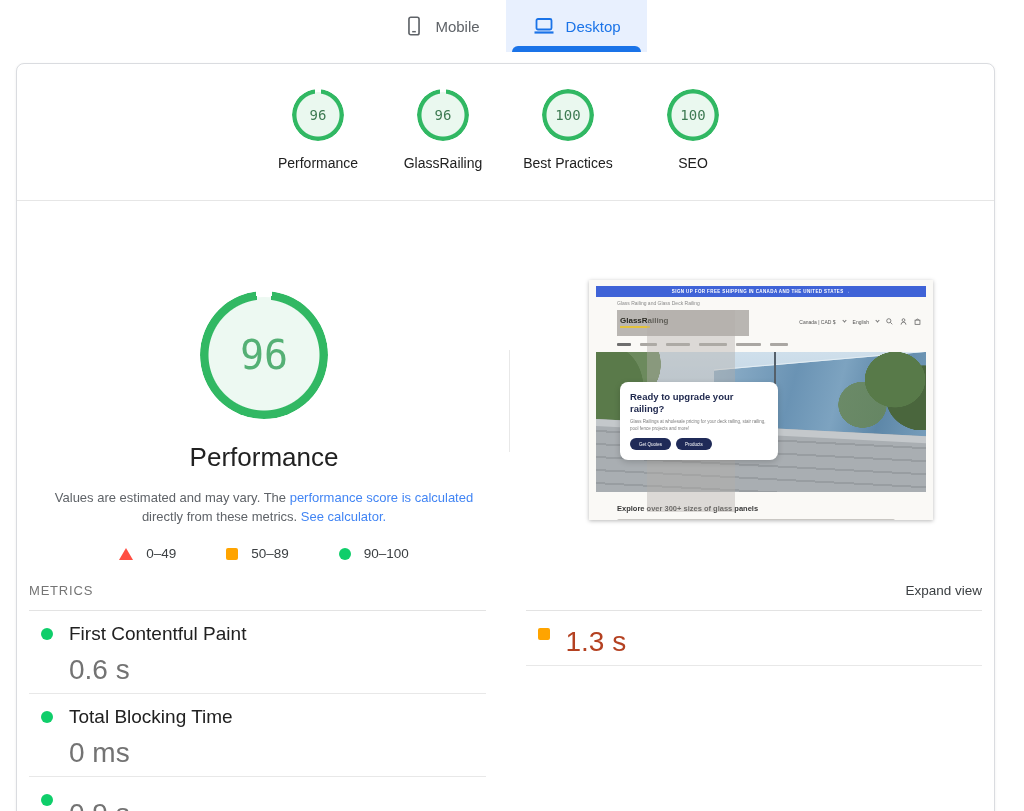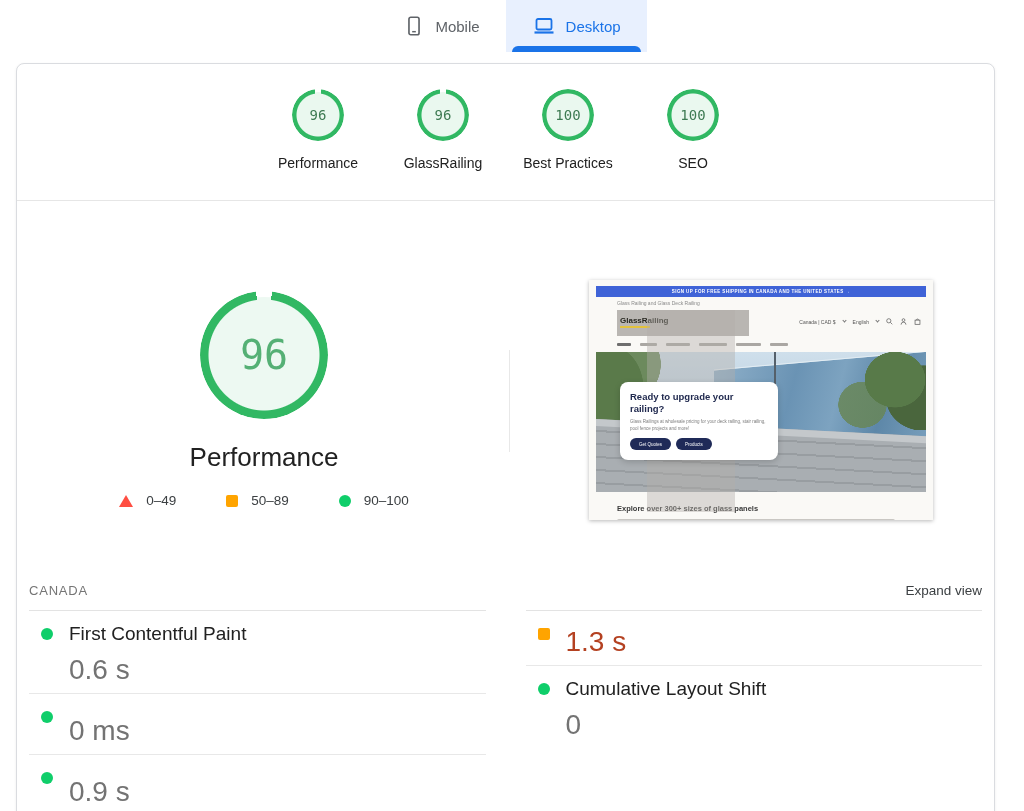--- a/index.html
+++ b/index.html
@@ -185,20 +185,21 @@
   <div class="section-divider"></div>
 
   <div class="perf-split">
     <div class="perf-left">
       <div class="big-gauge" style="--p: 96;">
         <div class="fill"></div>
           <div class="ring"></div>
         <div class="num">96</div>
       </div>
       <div class="perf-title">Performance</div>
+      <p class="perf-disclaimer"><span>Values are estimated and may vary. The </span><a>performance score is calculated</a><span> directly from these metrics. </span><a>See calculator.</a></p>
       <div class="legend">
         <div class="legend-item">
           <span class="shape-triangle"></span>
           <span>0–49</span>
         </div>
         <div class="legend-item">
           <span class="shape-square"></span>
           <span>50–89</span>
         </div>
         <div class="legend-item">
@@ -263,44 +264,40 @@
         <div class="t-explore">
           <b>Explore over 300+ sizes of glass panels</b>
           <i></i>
         </div>
         <div class="t-band"></div>
       </div>
     </div>
   </div>
 
   <div class="metrics-head">
-    <span class="metrics-title">CANADA</span>
+    <span class="metrics-title">METRICS</span>
     <span class="expand-view">Expand view</span>
   </div>
   <div class="metrics-grid">
     <div class="mcol">
       <div class="metric-row bordered" data-status="good">
         <span class="metric-icon"></span>
         <div class="metric-name">First Contentful Paint</div>
         <div class="metric-value">0.6 s</div>
       </div>
       <div class="metric-row bordered" data-status="good">
         <span class="metric-icon"></span>
+        <div class="metric-name">Total Blocking Time</div>
         <div class="metric-value">0 ms</div>
       </div>
       <div class="metric-row" data-status="good">
         <span class="metric-icon"></span>
         <div class="metric-value">0.9 s</div>
       </div>
     </div>
     <div class="mcol">
       <div class="metric-row bordered" data-status="average">
         <span class="metric-icon"></span>
         <div class="metric-value">1.3 s</div>
       </div>
-      <div class="metric-row" data-status="good">
-        <span class="metric-icon"></span>
-        <div class="metric-name">Cumulative Layout Shift</div>
-        <div class="metric-value">0</div>
-      </div>
     </div>
   </div>
 </div>
 
 </body></html>

